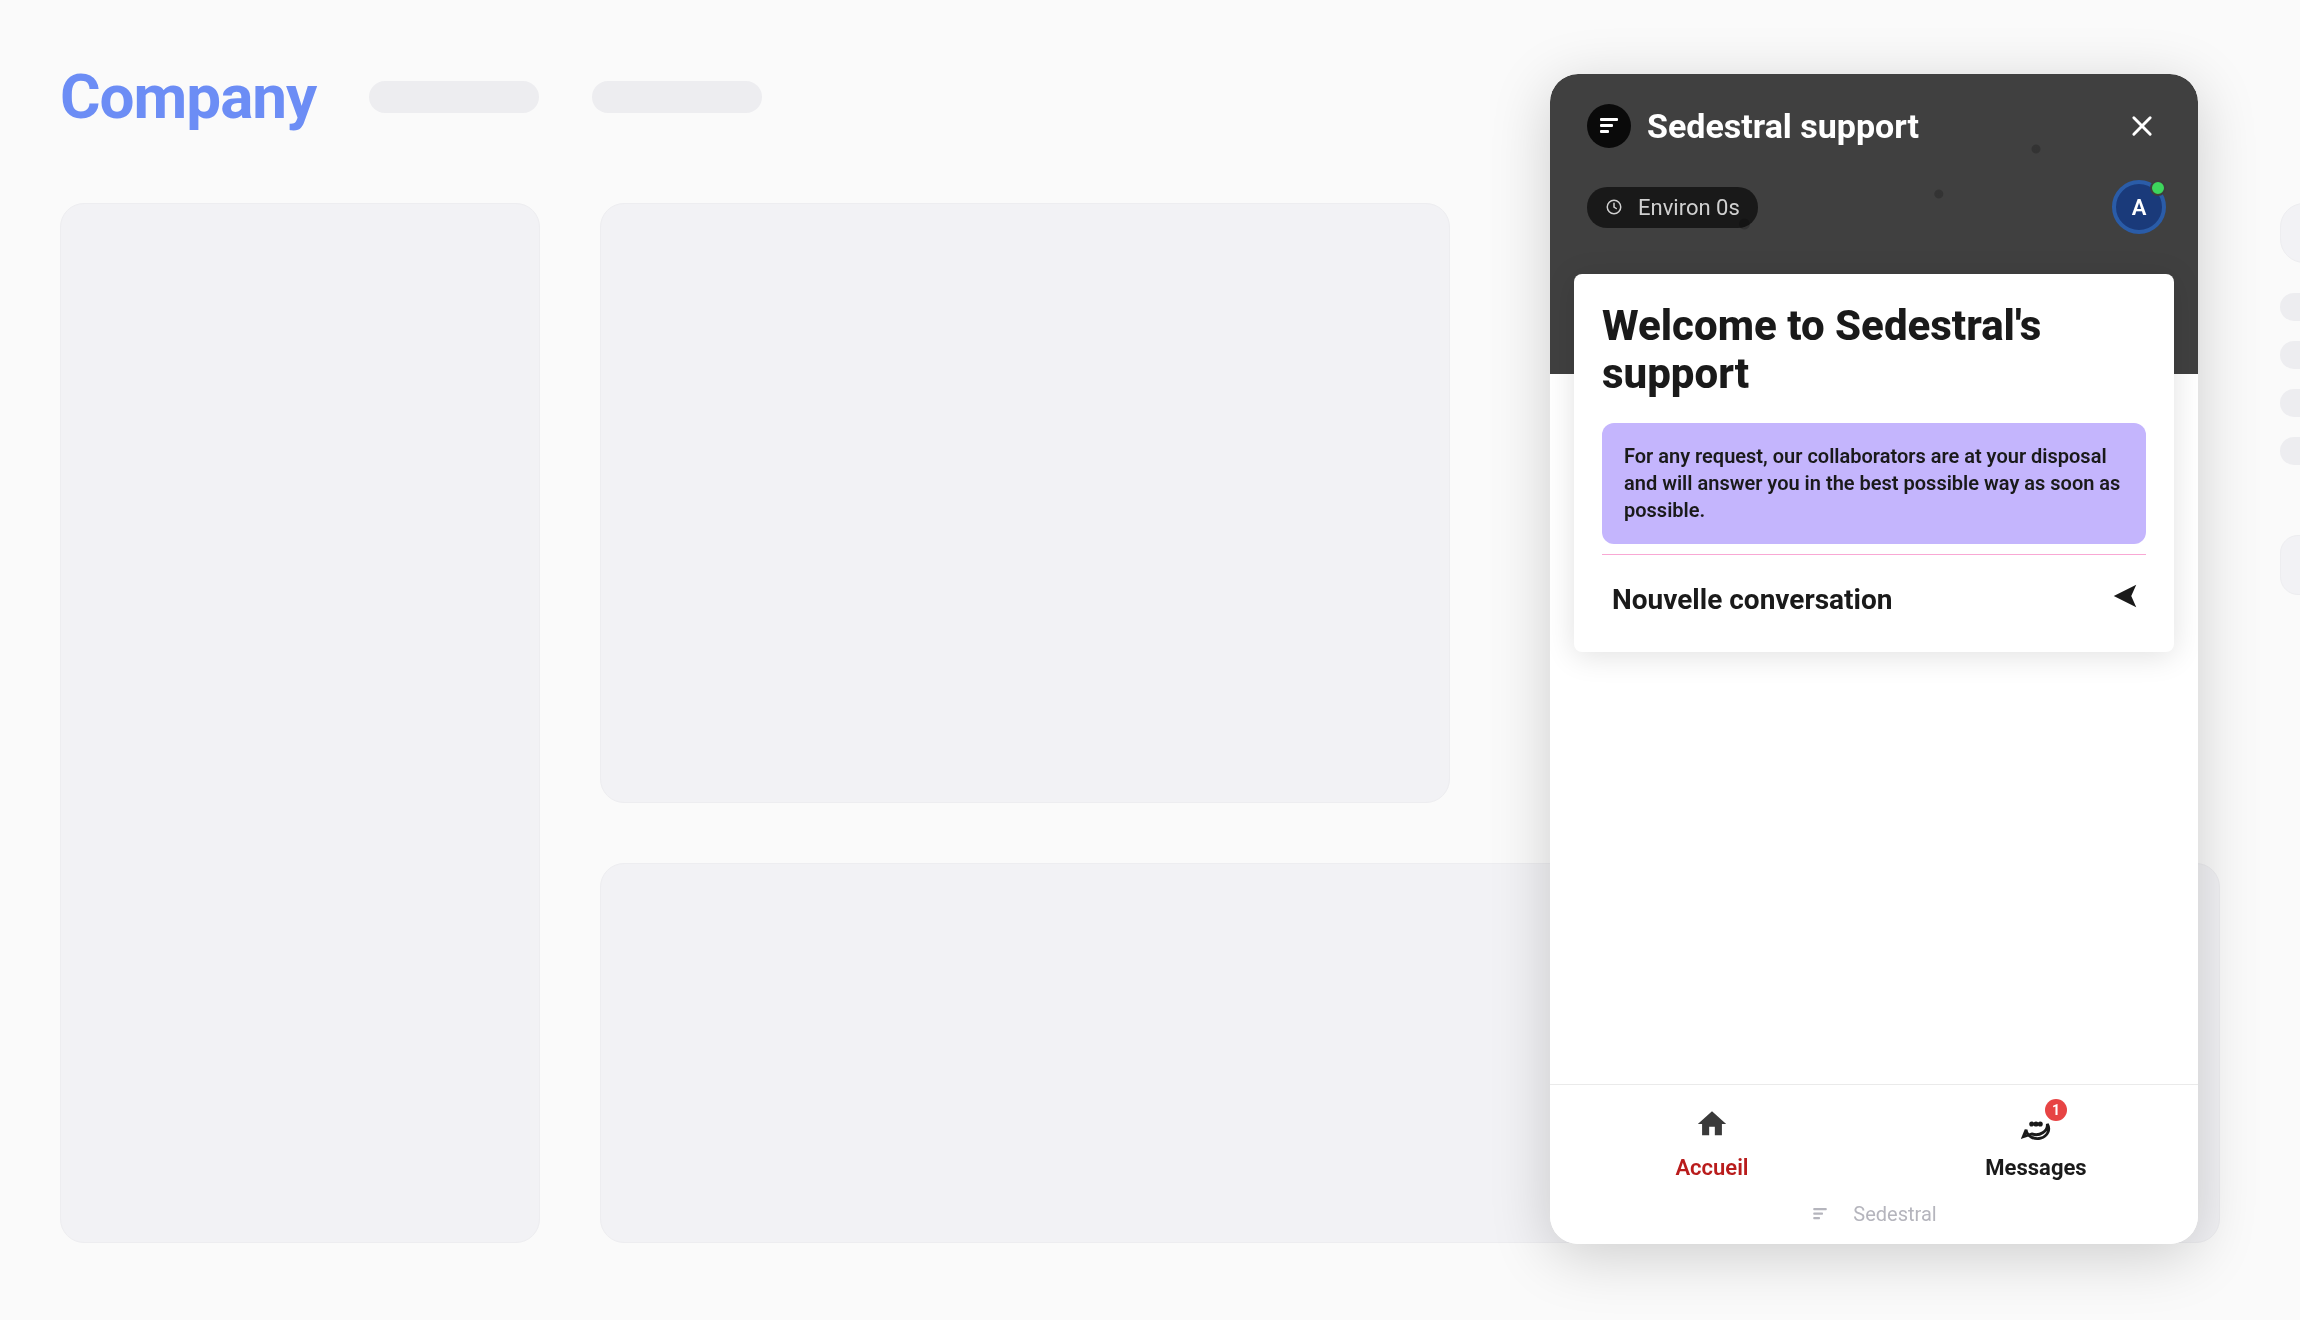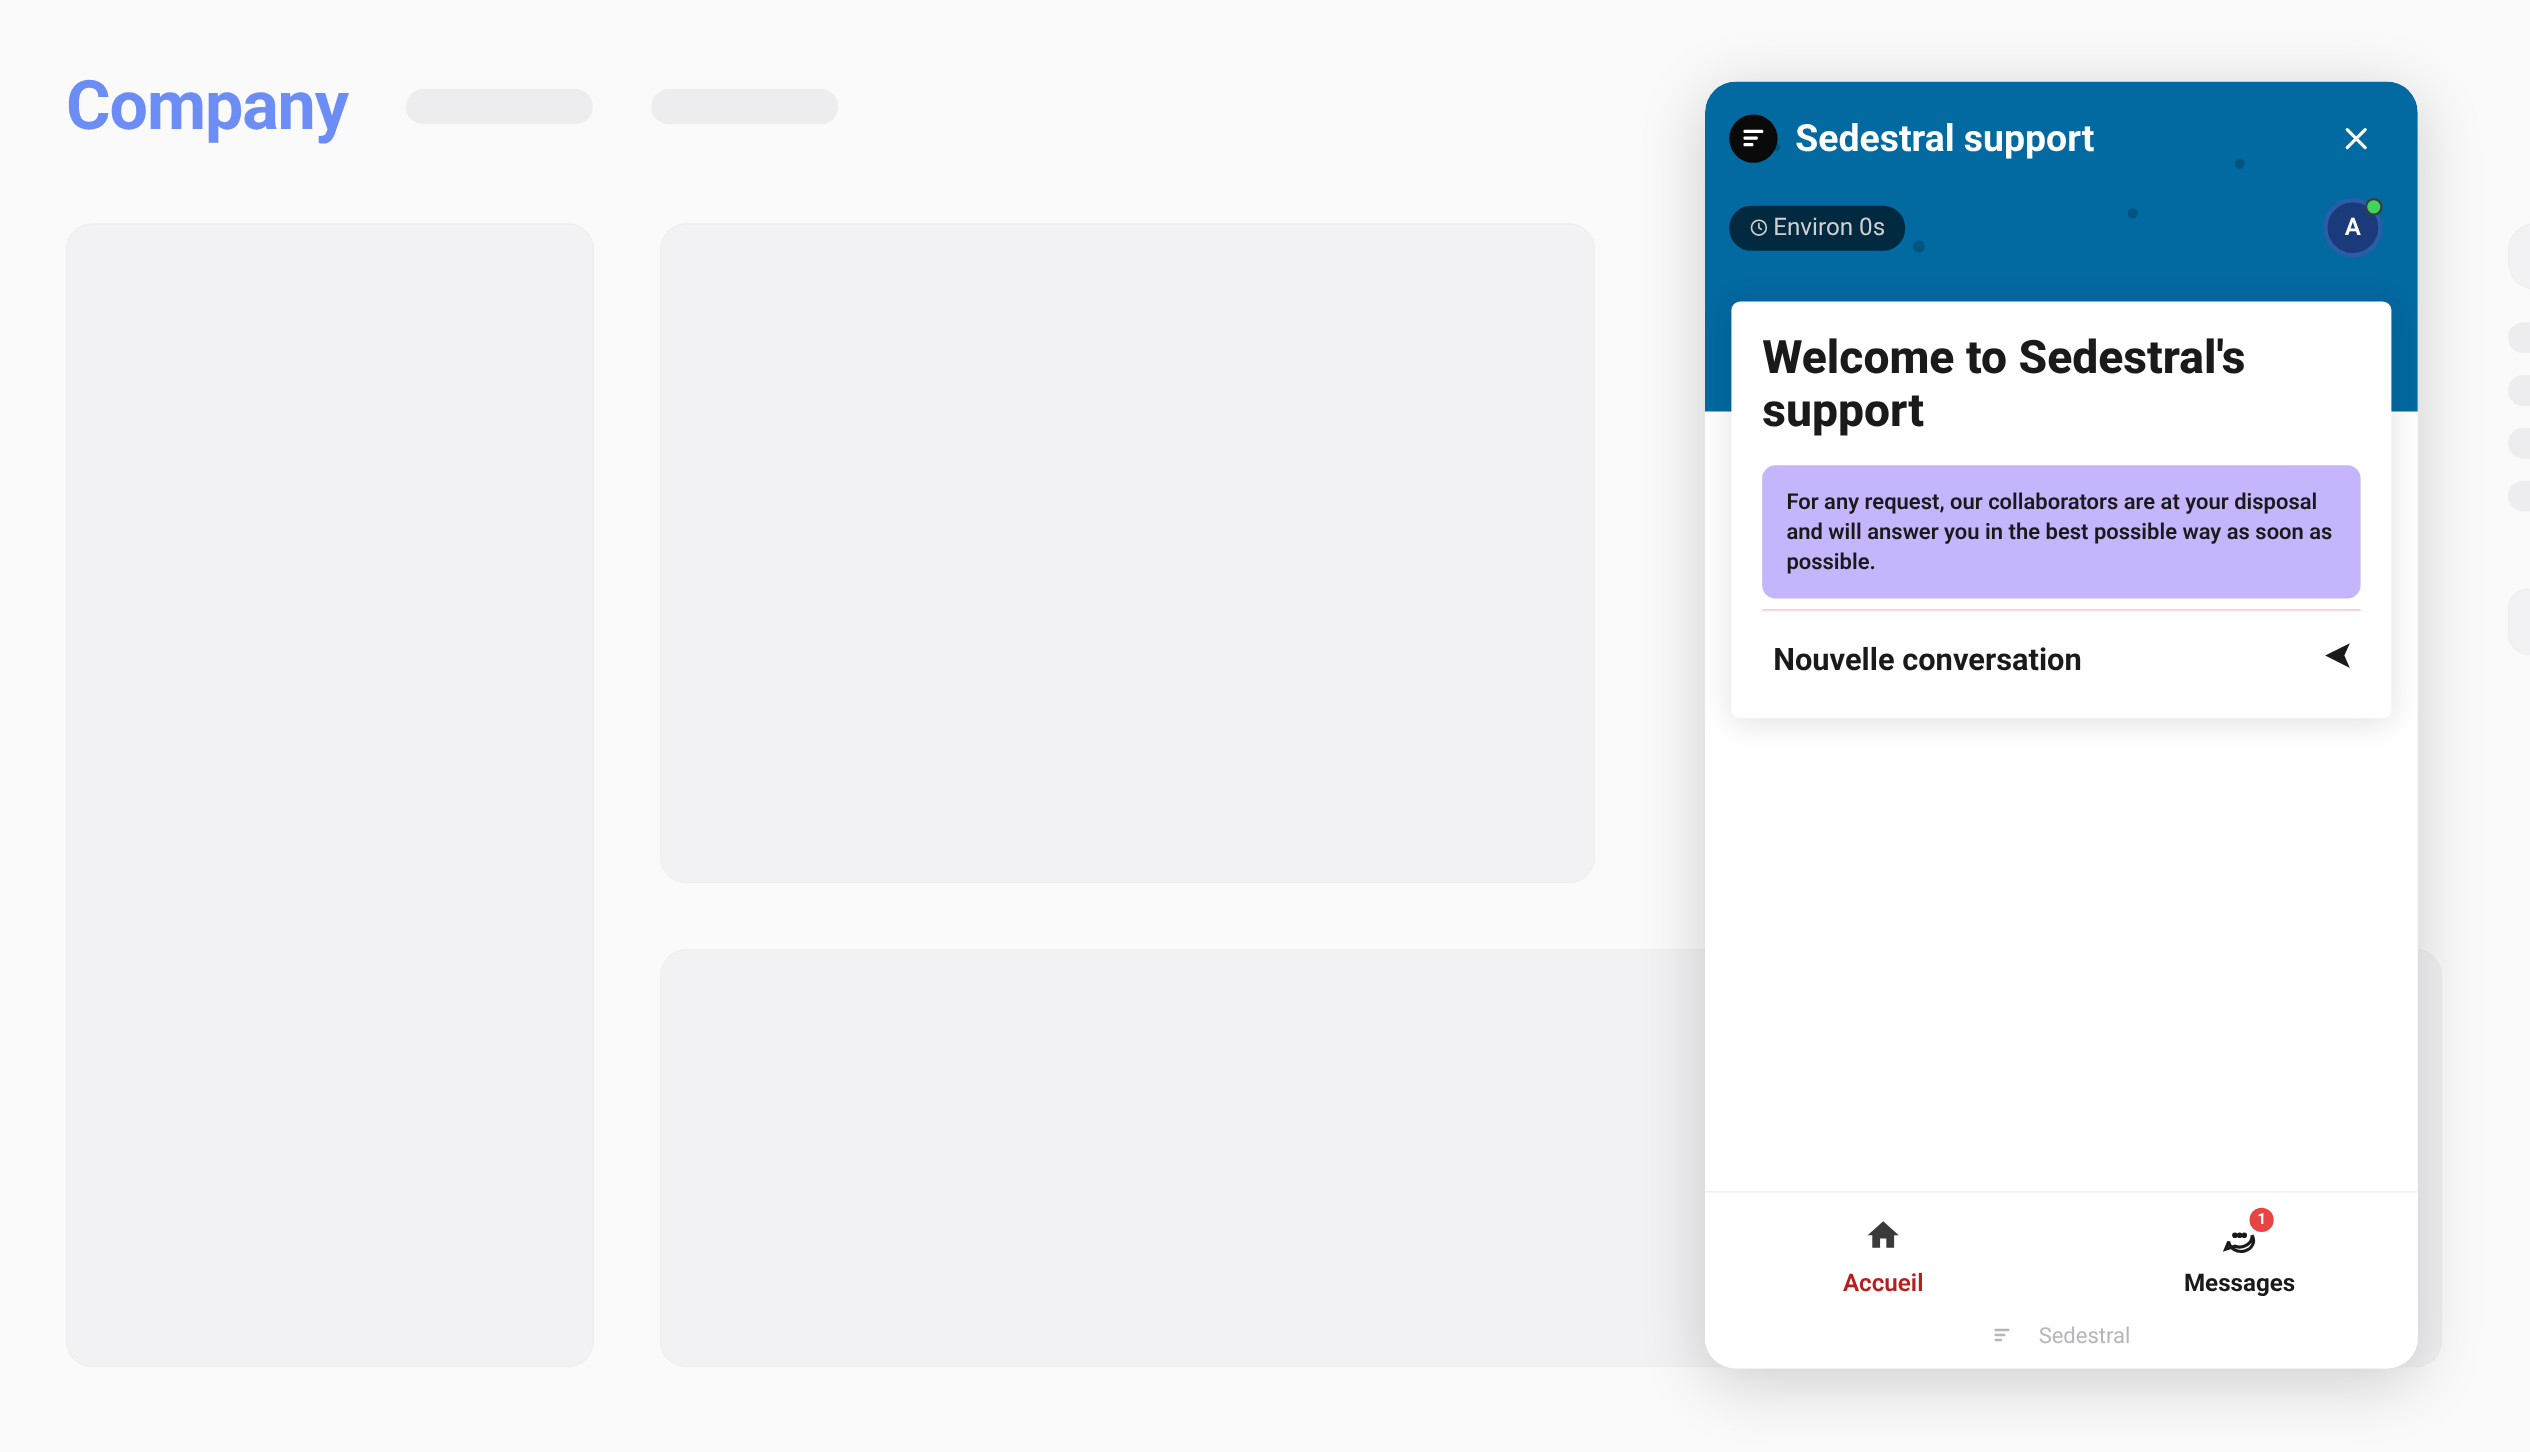--- a/index.html
+++ b/index.html
@@ -110,22 +110,22 @@
       width: 648px;
       border-radius: 28px;
       background: #fff;
       box-shadow: 0 12px 60px rgba(0,0,0,0.18);
       overflow: hidden;
       display: flex;
       flex-direction: column;
       height: 1170px;
     }
     .chat-header {
-      background: #0369a1;
-      padding: 28px 32px 140px 22px;
+      background: #404040;
+      padding: 28px 32px 140px 37px;
       position: relative;
       border-radius: 28px 28px 0 0;
     }
     .chat-header::after {
       content: '';
       position: absolute;
       inset: 0;
       background-image:
         radial-gradient(circle at 30% 50%, rgba(0,0,0,0.2) 5px, transparent 6px),
         radial-gradient(circle at 75% 25%, rgba(0,0,0,0.2) 4px, transparent 5px),
@@ -180,21 +180,21 @@
       display: flex;
       align-items: center;
       justify-content: space-between;
       margin-top: 30px;
       position: relative;
       z-index: 1;
     }
     .response-time {
       display: flex;
       align-items: center;
-      gap: 4px;
+      gap: 15px;
       background: rgba(0,0,0,0.6);
       color: #d0d0d0;
       padding: 8px 18px;
       border-radius: 20px;
       font-size: 22px;
     }
     .avatar {
       width: 54px;
       height: 54px;
       border-radius: 50%;

